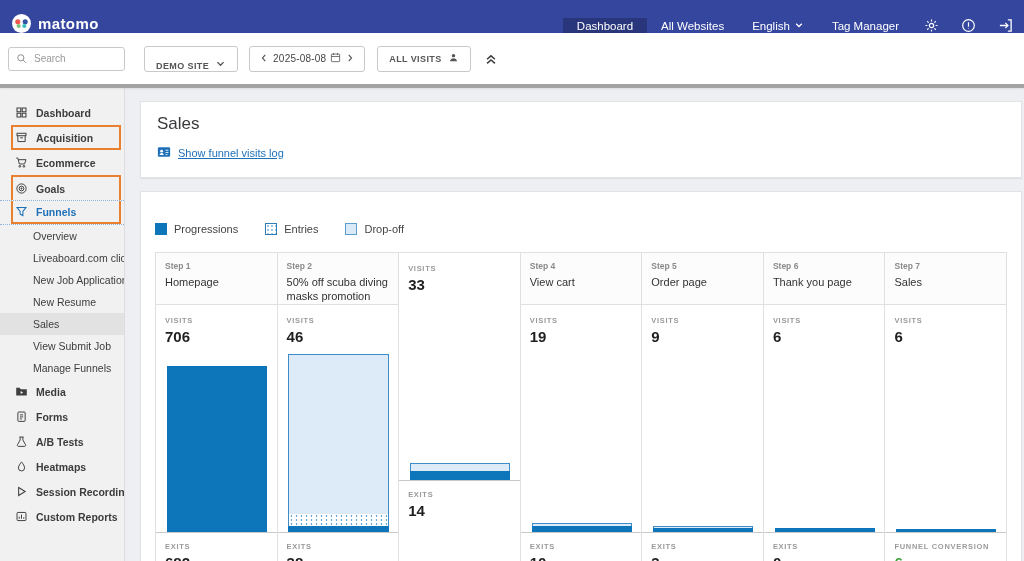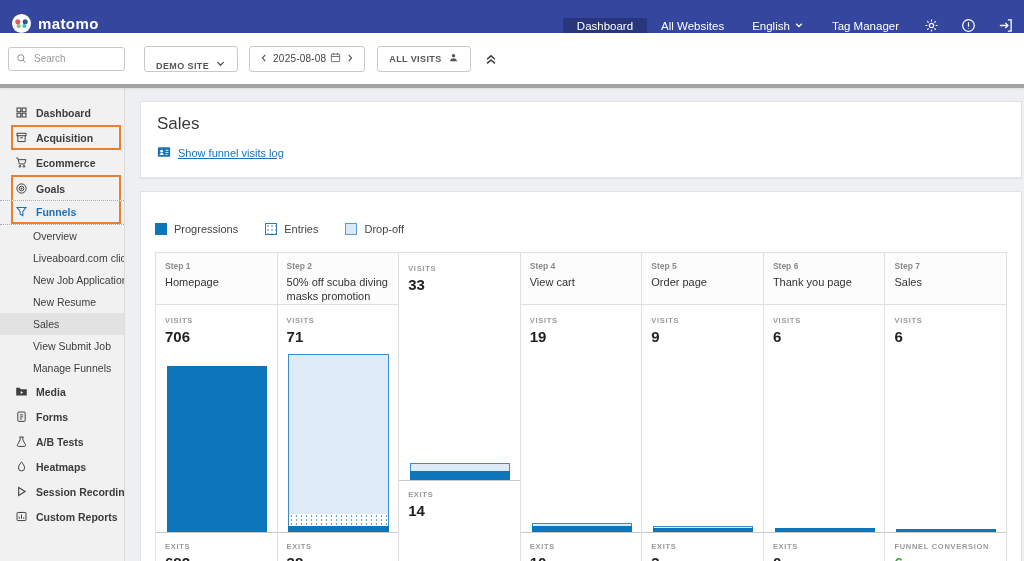--- a/index.html
+++ b/index.html
@@ -391,21 +391,21 @@
               <div><span class="fexit-val">682</span></div>
             </div>
           </div>
           <div class="fcol">
             <div class="fhead">
               <div class="fstep">Step 2</div>
               <div class="fname">50% off scuba diving masks promotion</div>
             </div>
             <div class="fvisits">
               <div class="flabel">VISITS</div>
-              <div class="fnum">71</div>
+              <div class="fnum">46</div>
             </div>
             <div class="fchart">
               <div class="fbar">
                 <div class="seg-light" style="height: 160px;"></div>
                 <div class="seg-dotted" style="height: 12px;"></div>
                 <div class="seg-solid" style="height: 6px;"></div>
               </div>
             </div>
             <div class="fexits">
               <div class="flabel">EXITS</div>

